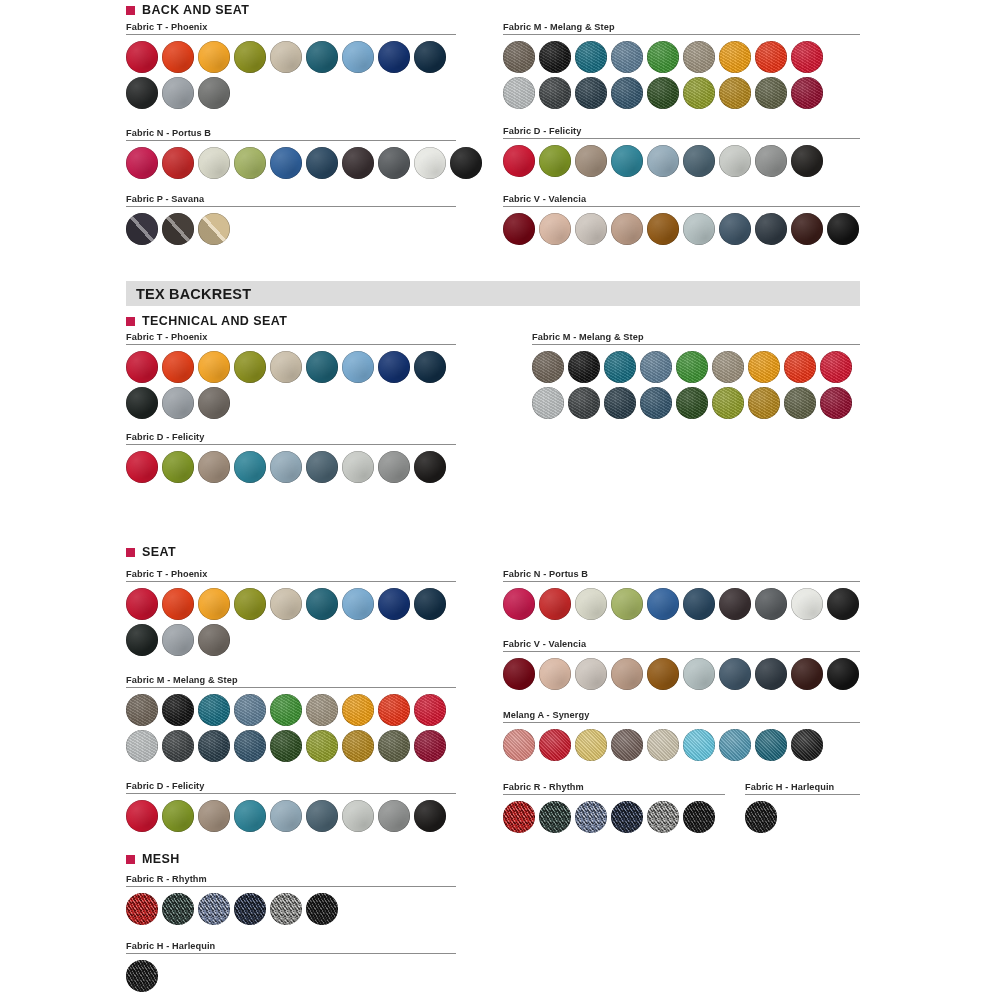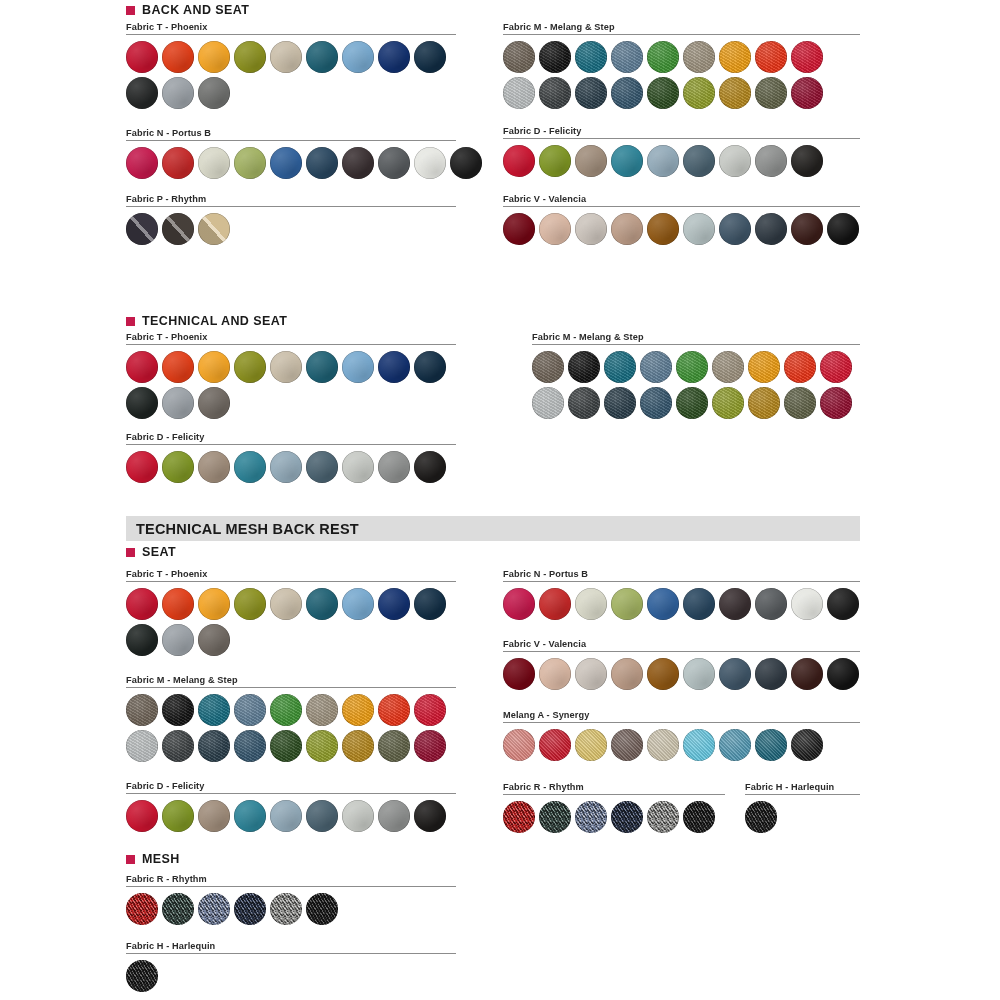--- a/index.html
+++ b/index.html
@@ -197,21 +197,21 @@
         <div class="swatch plain" title="#2e5f9a" style="background: rgb(46, 95, 154);"></div>
         <div class="swatch plain" title="#27455e" style="background: rgb(39, 69, 94);"></div>
         <div class="swatch plain" title="#382e30" style="background: rgb(56, 46, 48);"></div>
         <div class="swatch plain" title="#55595c" style="background: rgb(85, 89, 92);"></div>
         <div class="swatch plain" title="#e6e7e2" style="background: rgb(230, 231, 226);"></div>
         <div class="swatch plain" title="#1c1c1c" style="background: rgb(28, 28, 28);"></div>
       </div>
   </div>
 
   <div class="fabric-group" style="left:126px; top:194px; width:330px;">
-    <div class="fabric-name">Fabric P - Rhythm</div>
+    <div class="fabric-name">Fabric P - Savana</div>
     <div class="fabric-rule"></div>
     <div class="swatch-row">
         <div class="swatch diag" title="#3c3844" style="background: rgb(60, 56, 68);"></div>
         <div class="swatch diag" title="#4a423d" style="background: rgb(74, 66, 61);"></div>
         <div class="swatch diag" title="#ddc79a" style="background: rgb(221, 199, 154);"></div>
       </div>
   </div>
 
   <div class="fabric-group" style="left:503px; top:22px; width:357px;">
     <div class="fabric-name">Fabric M - Melang &amp; Step</div>
@@ -266,20 +266,23 @@
         <div class="swatch plain" title="#bb9b86" style="background: rgb(187, 155, 134);"></div>
         <div class="swatch plain" title="#8f5713" style="background: rgb(143, 87, 19);"></div>
         <div class="swatch plain" title="#b3c0c1" style="background: rgb(179, 192, 193);"></div>
         <div class="swatch plain" title="#3e5466" style="background: rgb(62, 84, 102);"></div>
         <div class="swatch plain" title="#2f3942" style="background: rgb(47, 57, 66);"></div>
         <div class="swatch plain" title="#3b1d19" style="background: rgb(59, 29, 25);"></div>
         <div class="swatch plain" title="#131313" style="background: rgb(19, 19, 19);"></div>
       </div>
   </div>
 
+  <div class="section-bar" style="top:281px;">
+    <span class="section-title">TEX BACKREST</span>
+  </div>
 
   <div class="subhead" style="left:126px; top:314px;">
     <span class="bullet"></span>
     <span class="subhead-label">TECHNICAL AND SEAT</span>
   </div>
 
   <div class="fabric-group" style="left:126px; top:332px; width:330px;">
     <div class="fabric-name">Fabric T - Phoenix</div>
     <div class="fabric-rule"></div>
     <div class="swatch-row">
@@ -336,23 +339,20 @@
         <div class="swatch heather" title="#2a3d49" style="background: rgb(42, 61, 73);"></div>
         <div class="swatch heather" title="#35556c" style="background: rgb(53, 85, 108);"></div>
         <div class="swatch heather" title="#2c4c21" style="background: rgb(44, 76, 33);"></div>
         <div class="swatch heather" title="#8d9a2a" style="background: rgb(141, 154, 42);"></div>
         <div class="swatch heather" title="#b0841d" style="background: rgb(176, 132, 29);"></div>
         <div class="swatch heather" title="#5e6046" style="background: rgb(94, 96, 70);"></div>
         <div class="swatch heather" title="#8f1030" style="background: rgb(143, 16, 48);"></div>
       </div>
   </div>
 
-  <div class="section-bar" style="top:516px;">
-    <span class="section-title">TECHNICAL MESH BACK REST</span>
-  </div>
 
   <div class="subhead" style="left:126px; top:545px;">
     <span class="bullet"></span>
     <span class="subhead-label">SEAT</span>
   </div>
 
   <div class="fabric-group" style="left:126px; top:569px; width:330px;">
     <div class="fabric-name">Fabric T - Phoenix</div>
     <div class="fabric-rule"></div>
     <div class="swatch-row">

